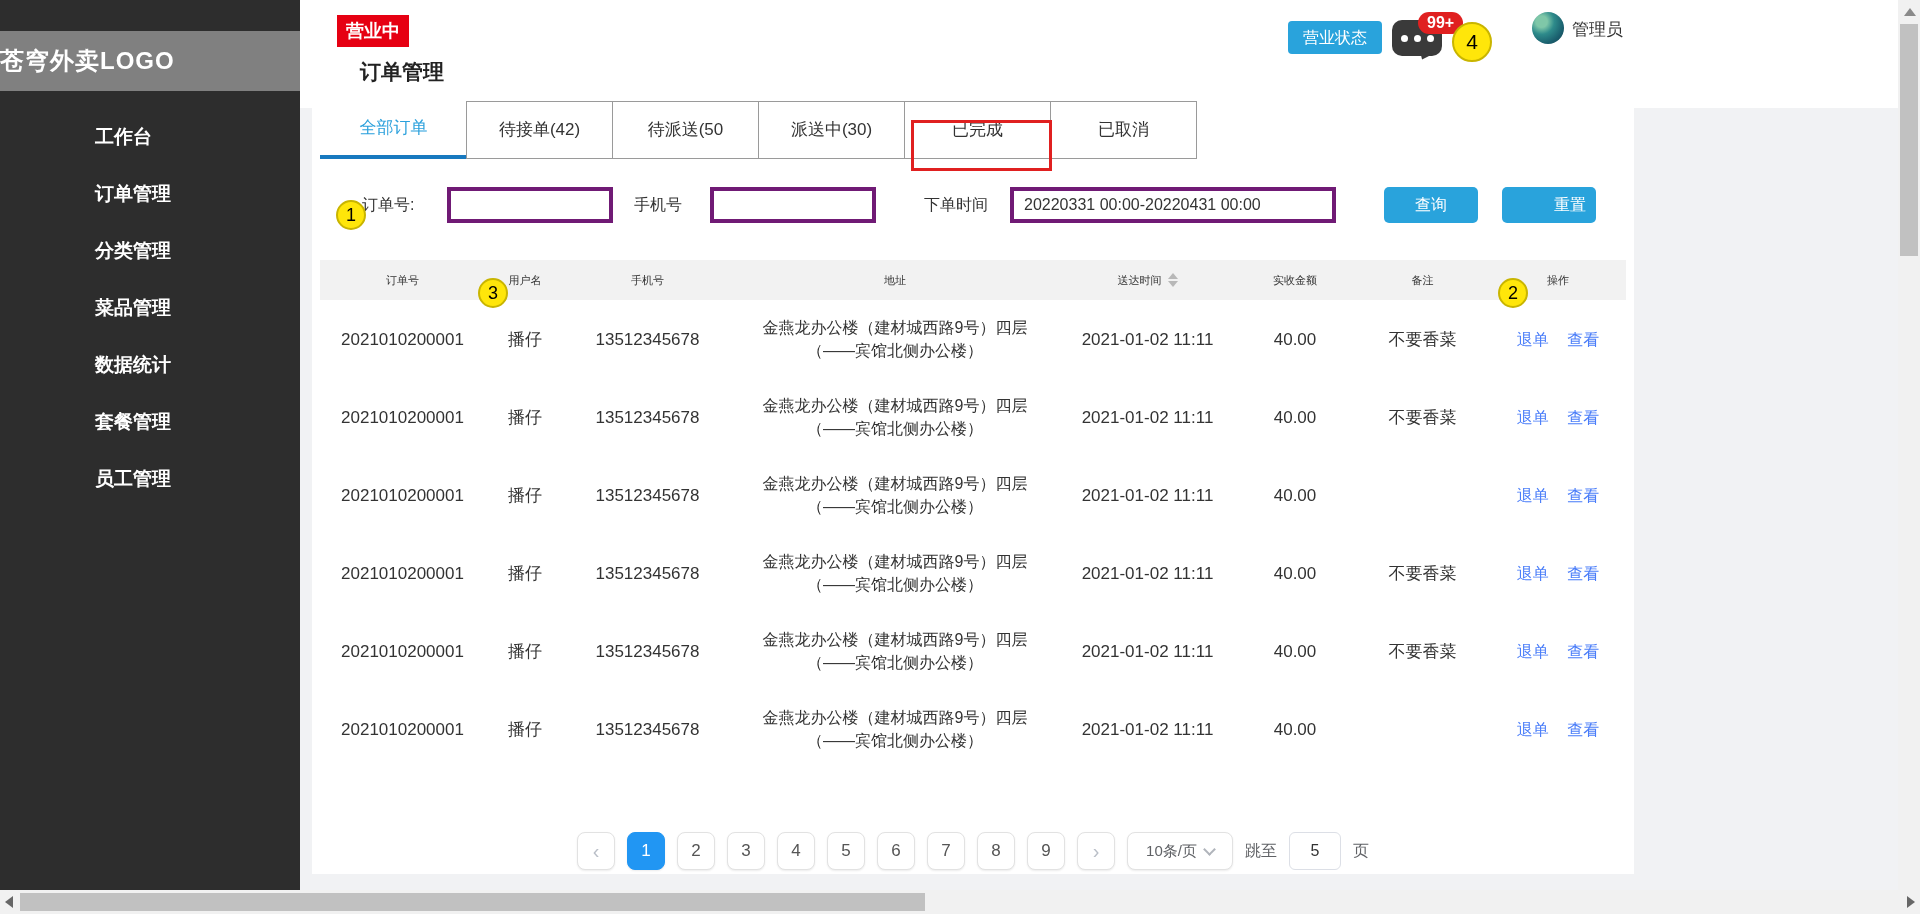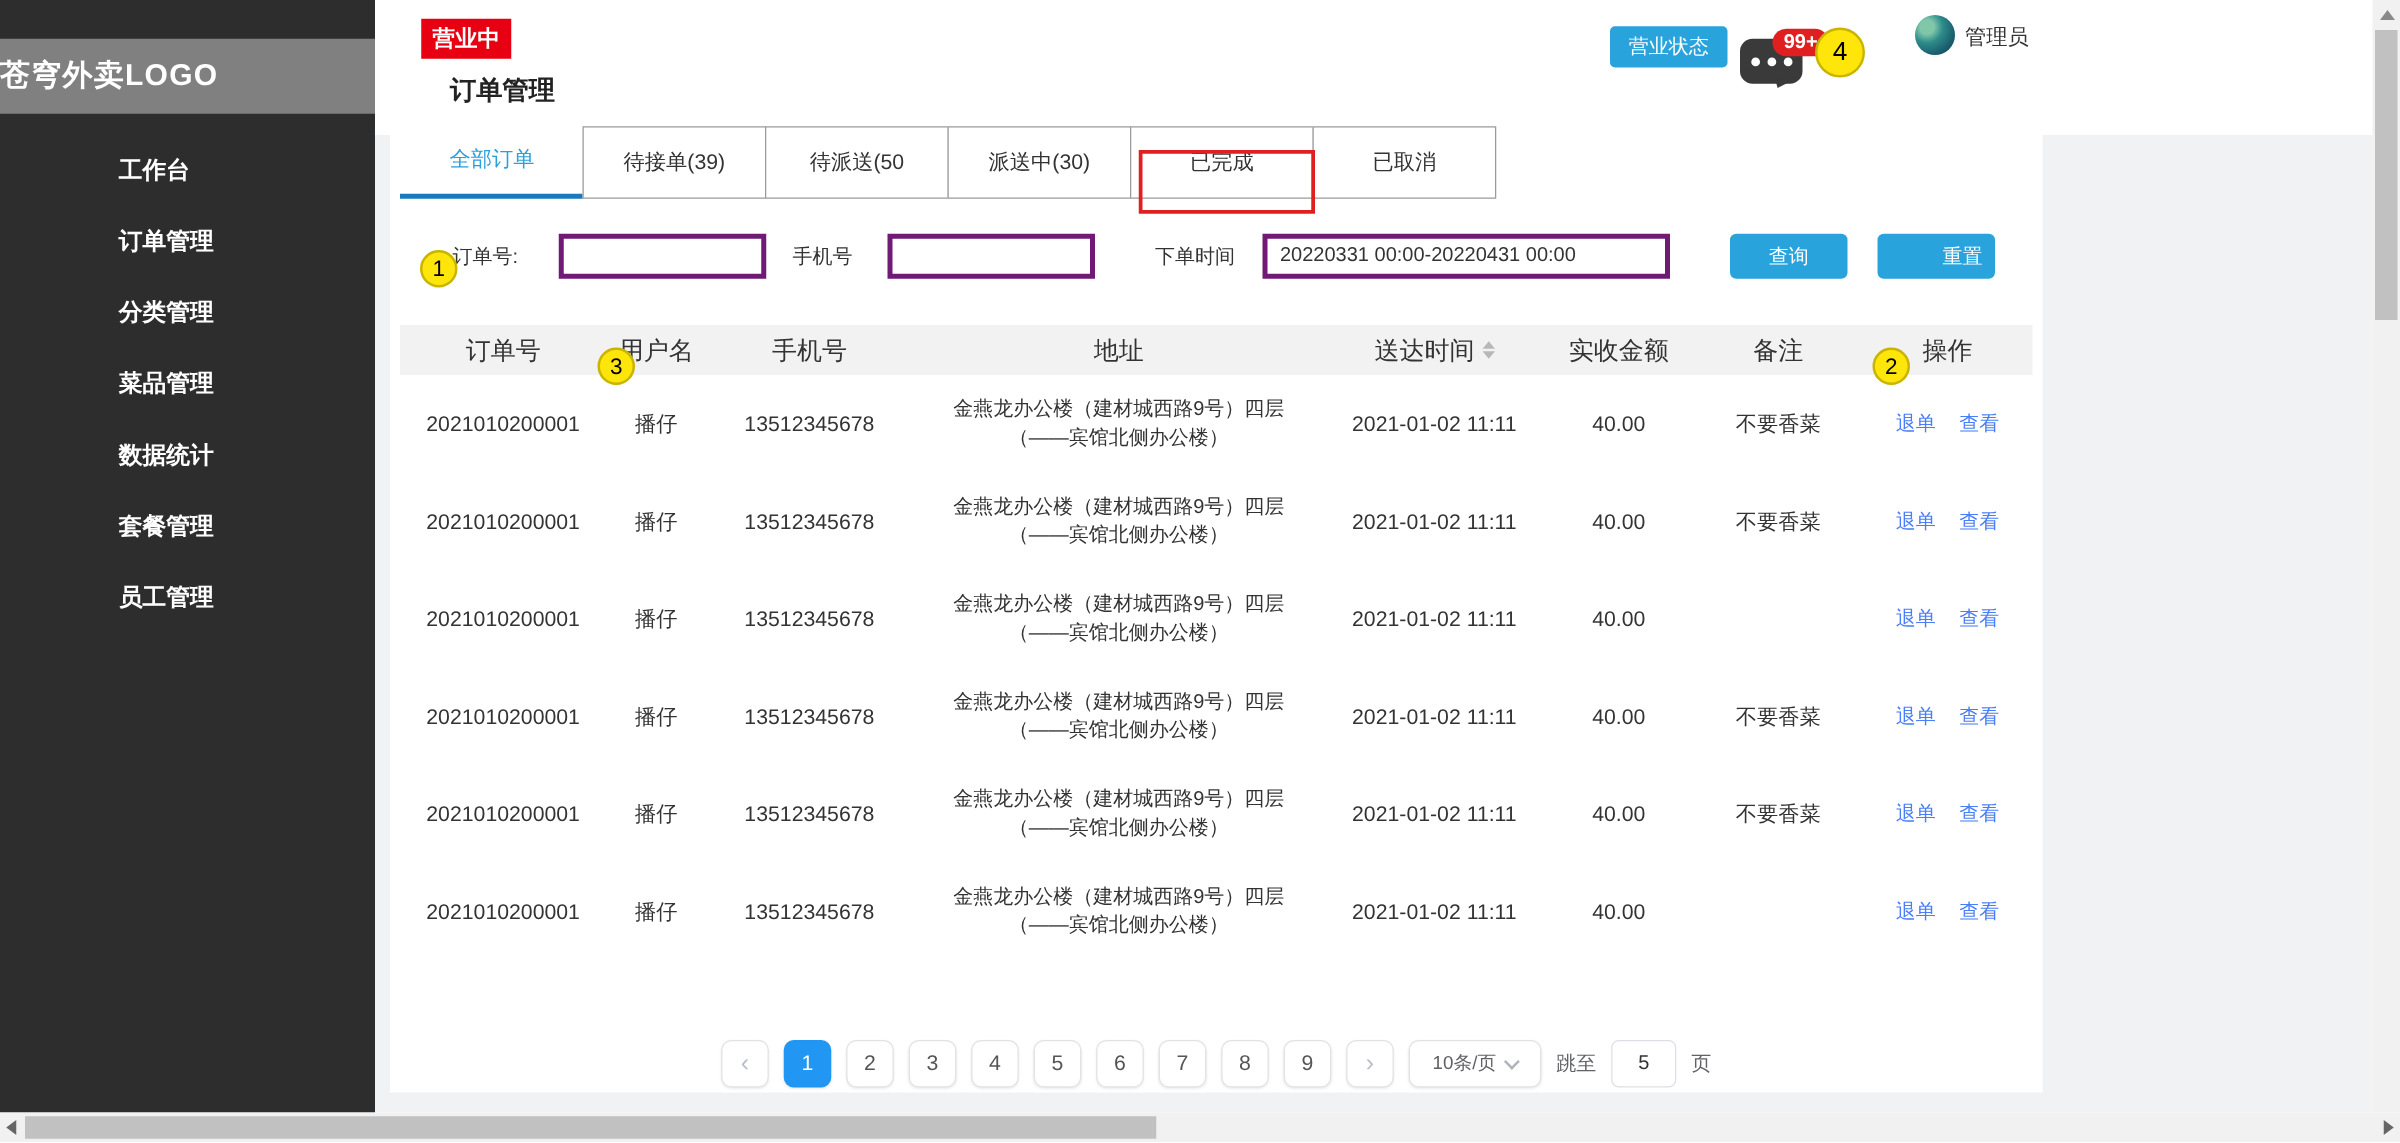--- a/index.html
+++ b/index.html
@@ -15,21 +15,21 @@
   .menu-item { height:57px; line-height:57px; padding-left:95px; color:#fff;
     font-size:19px; font-weight:bold; cursor:pointer; }
 
   
   .header { position:absolute; left:300px; top:0; width:1902px; height:108px; background:#fff; }
   .status-badge { position:absolute; left:37px; top:15px; background:#e60012; color:#fff;
     font-size:18px; font-weight:bold; padding:4px 9px; }
   .page-title { position:absolute; left:60px; top:58px; font-size:21px; font-weight:bold; color:#222; }
   .biz-btn { position:absolute; left:988px; top:21px; width:94px; height:33px; background:#29a3dc;
     color:#fff; font-size:16px; border:none; border-radius:4px; text-align:center; line-height:33px; cursor:pointer; }
-  .chat-wrap { position:absolute; left:1092px; top:27px; width:110px; height:60px;text-align:center; }
+  .chat-wrap { position:absolute; left:1092px; top:16px; width:110px; height:60px;text-align:center; }
   .bubble { position:absolute; left:0; top:4px; width:50px; height:36px; background:#3a3a3a; border-radius:10px; }
   .bubble:after { content:""; position:absolute; left:26px; top:32px; border:8px solid transparent;
     border-top-color:#3a3a3a; border-left-width:4px; border-right-width:10px; transform:rotate(12deg); }
   .bubble .dots { position:absolute; left:0; top:0; width:50px; height:36px; display:flex;
     align-items:center; justify-content:center; gap:6px; }
   .bubble .dots i { width:7px; height:7px; border-radius:50%; background:#fff; }
   .badge-99 { position:absolute; left:26px; top:-4px; background:#e02020; color:#fff; font-size:16px;
     font-weight:bold; padding:2px 9px; border-radius:14px; }
   .avatar { position:absolute; left:1232px; top:12px; width:32px; height:32px; border-radius:50%;
     background: radial-gradient(circle at 30% 30%, #7fc7a8 0 18%, #2e8b8b 40%, #1a5f6e 70%, #133d4a 100%); }
@@ -50,21 +50,21 @@
   .filter-label { position:absolute; top:103px; font-size:16px; color:#333; }
   .f-input { position:absolute; top:95px; height:36px; border:4px solid #701a75; background:#fff;
     font-size:16px; color:#333; padding:0 10px; font-family:inherit; }
   .btn-blue { position:absolute; top:95px; width:94px; height:36px; background:#29a3dc; color:#fff;
     font-size:16px; border:none; border-radius:5px; cursor:pointer; }
 
   
   .tgrid { display:grid; grid-template-columns:165px 80px 165px 330px 175px 120px 135px 136px; }
   .thead { position:absolute; left:8px; top:168px; width:1306px; height:40px; background:#f2f2f2;
     align-items:center; }
-  .th { text-align:center; font-size:20px; color:#333; display:flex; align-items:center; justify-content:center; gap:6px; }
+  .th { text-align:center; font-size:11px; color:#333; display:flex; align-items:center; justify-content:center; gap:6px; }
   .sort { display:inline-flex; flex-direction:column; gap:2px; cursor:pointer; }
   .sort i { display:block; width:0; height:0; border-left:5px solid transparent; border-right:5px solid transparent; }
   .sort .up { border-bottom:6px solid #b8b8b8; }
   .sort .dn { border-top:6px solid #b8b8b8; }
   .tbody { position:absolute; left:8px; top:208px; width:1306px; }
   .trow { height:78px; align-items:center; }
   .td { text-align:center; font-size:17px; color:#333; line-height:23px; }
   .td.addr { font-size:16px; }
   .td.actions a { color:#4a7df9; text-decoration:none; font-size:16px; cursor:pointer; }
   .td.actions a + a { margin-left:14px; }
@@ -138,21 +138,21 @@
     </div>
     <div class="avatar"></div>
     <div class="admin-name">管理员</div>
   </div>
 
   <div class="main-bg"></div>
   <div class="card">
 
     <div class="tabs">
       <div class="tab active">全部订单</div>
-      <div class="tab boxed">待接单(39)</div>
+      <div class="tab boxed">待接单(42)</div>
       <div class="tab boxed">待派送(50</div>
       <div class="tab boxed">派送中(30)</div>
       <div class="tab boxed">已完成</div>
       <div class="tab boxed">已取消</div>
     </div>
 
     <div class="filter-label" style="left:50px;">订单号:</div>
     <input class="f-input" style="left: 135px; width: 166px;" value="">
     <div class="filter-label" style="left:322px;">手机号</div>
     <input class="f-input" style="left: 398px; width: 166px;" value="">

